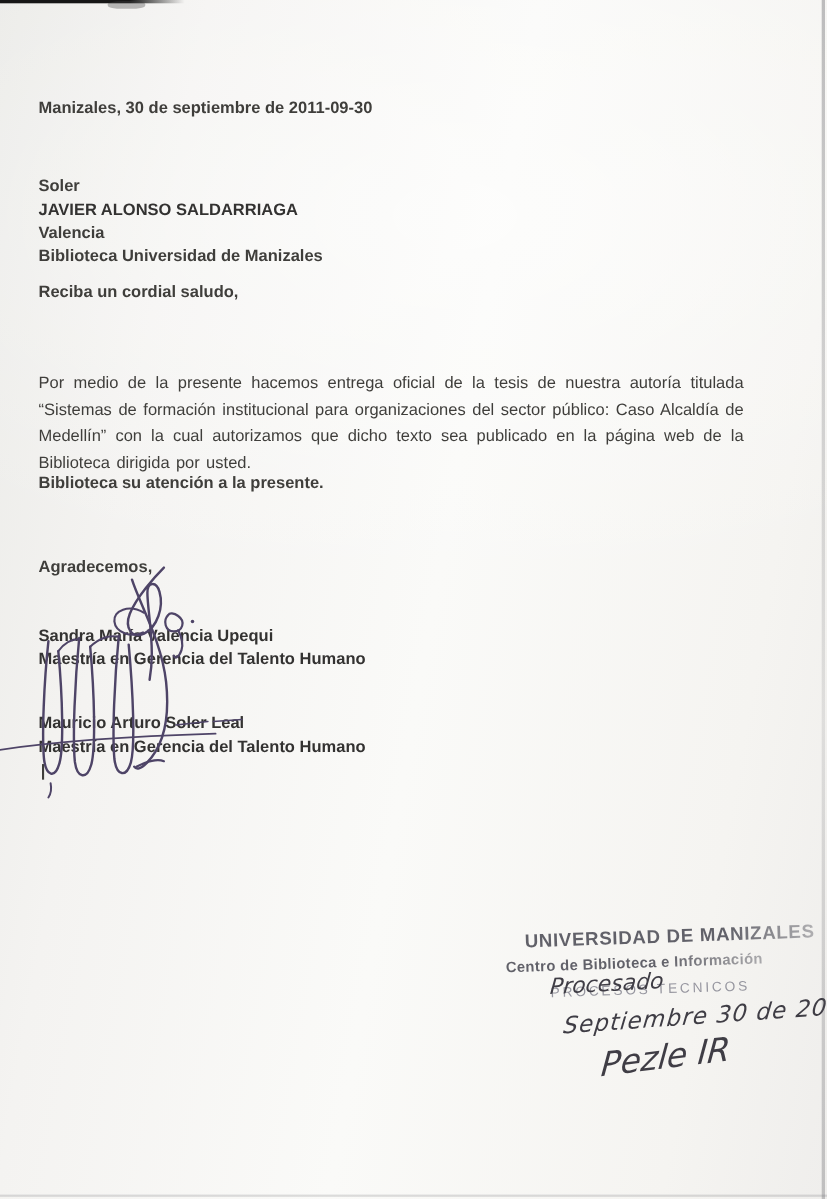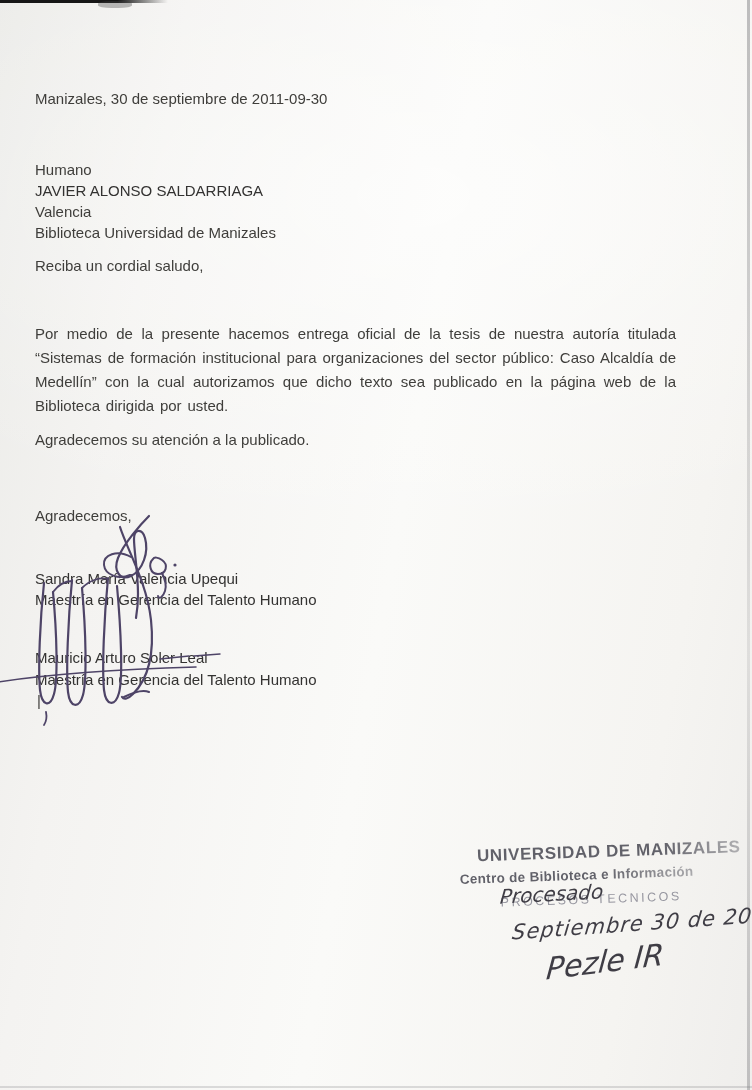--- a/index.html
+++ b/index.html
@@ -10,24 +10,24 @@
   }
   html,body{margin:0;padding:0;background:#d8d8d6;}
   .page{
     position:relative;width:752px;height:1090px;margin:0 auto;overflow:hidden;
     background:
       radial-gradient(ellipse 900px 500px at 55% 18%, rgba(255,255,255,.55), rgba(255,255,255,0) 70%),
       linear-gradient(100deg, var(--paper-shade) 0%, #f4f3f1 20%, var(--paper-light) 52%, #f5f4f1 84%, #efeeec 100%);
     font-family:"Liberation Sans", sans-serif;
     color:var(--text);
   }
-  .line{position:absolute;font-size:15px;line-height:20px;white-space:nowrap;}
-  .bold{font-weight:normal;color:var(--text-bold);text-align:center;}
+  .line{position:absolute;font-size:15px;line-height:20px;white-space:nowrap;font-weight:bold;}
+  .bold{font-weight:bold;color:var(--text-bold);text-align:center;}
   .para{
-    position:absolute;left:35px;top:322px;width:641px;
+    position:absolute;left:35px;top:337px;width:641px;
     font-size:15px;line-height:24px;text-align:justify;word-spacing:1.6px;
   }
   .ink-svg{position:absolute;left:0;top:0;pointer-events:none;}
   .ink-svg path{fill:none;stroke:var(--signature-ink);stroke-linecap:round;stroke-linejoin:round;}
   .stamp{
     position:absolute;left:452px;top:840px;width:300px;height:84px;
     transform:rotate(-2deg);color:var(--stamp-ink);opacity:.92;
   }
   .stamp-l1{position:absolute;left:26px;top:2px;font-weight:bold;font-size:17px;letter-spacing:.6px;white-space:nowrap;
     background:linear-gradient(90deg,var(--stamp-ink) 70%, rgba(85,85,94,.45) 100%);
@@ -46,30 +46,30 @@
   .edge-right{left:747px;top:0;width:3px;height:1090px;background:linear-gradient(180deg,rgba(80,80,86,.35),rgba(80,80,86,.12) 60%,rgba(80,80,86,.3));}
   .edge-bottom{left:0;top:1086px;width:752px;height:2px;background:rgba(110,110,114,.22);}
 </style>
 </head>
 <body>
 
 <div class="page">
 
   <div class="line" style="left:35px;top:89px">Manizales, 30 de septiembre de 2011-09-30</div>
 
-  <div class="line" style="left:35px;top:160px">Humano</div>
+  <div class="line" style="left:35px;top:160px">Soler</div>
   <div class="line bold" style="left:35px;top:181px">JAVIER ALONSO SALDARRIAGA</div>
   <div class="line" style="left:35px;top:202px">Valencia</div>
   <div class="line" style="left:35px;top:223px">Biblioteca Universidad de Manizales</div>
 
   <div class="line" style="left:35px;top:256px">Reciba un cordial saludo,</div>
 
   <div class="para">Por medio de la presente hacemos entrega oficial de la tesis de nuestra autoría titulada “Sistemas de formación institucional para organizaciones del sector público: Caso Alcaldía de Medellín” con la cual autorizamos que dicho texto sea publicado en la página web de la Biblioteca dirigida por usted.</div>
 
-  <div class="line" style="left:35px;top:430px">Agradecemos su atención a la publicado.</div>
+  <div class="line" style="left:35px;top:430px">Biblioteca su atención a la presente.</div>
 
   <div class="line" style="left:35px;top:506px">Agradecemos,</div>
 
   <div class="line bold" style="left:35px;top:569px">Sandra María Valencia Upequi</div>
   <div class="line bold" style="left:35px;top:590px">Maestría en Gerencia del Talento Humano</div>
 
   <div class="line bold" style="left:35px;top:648px">Mauricio Arturo Soler Leal</div>
   <div class="line bold" style="left:35px;top:670px">Maestría en Gerencia del Talento Humano</div>
   <div class="line" style="left:37px;top:691px">|</div>
 

